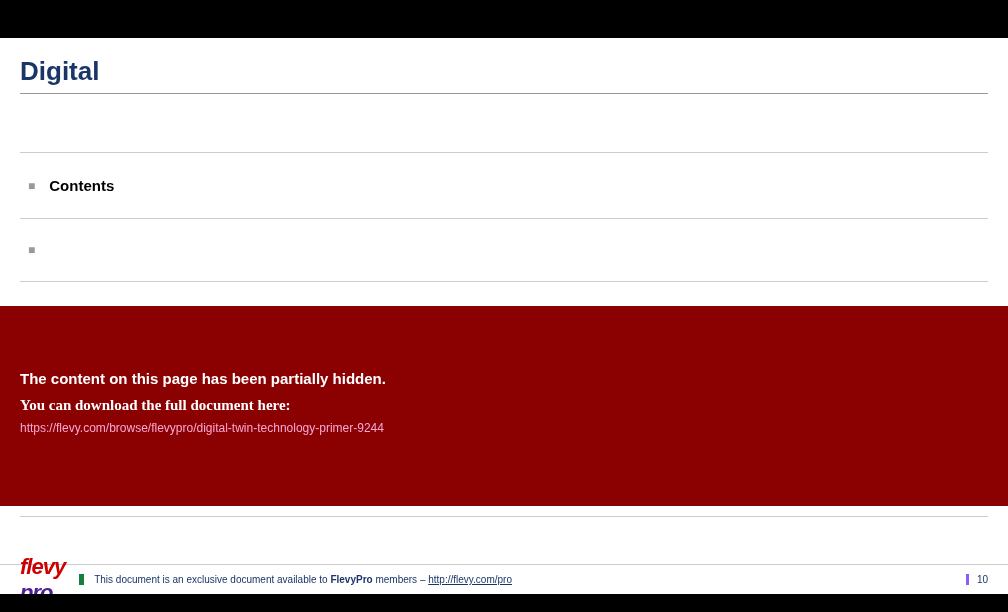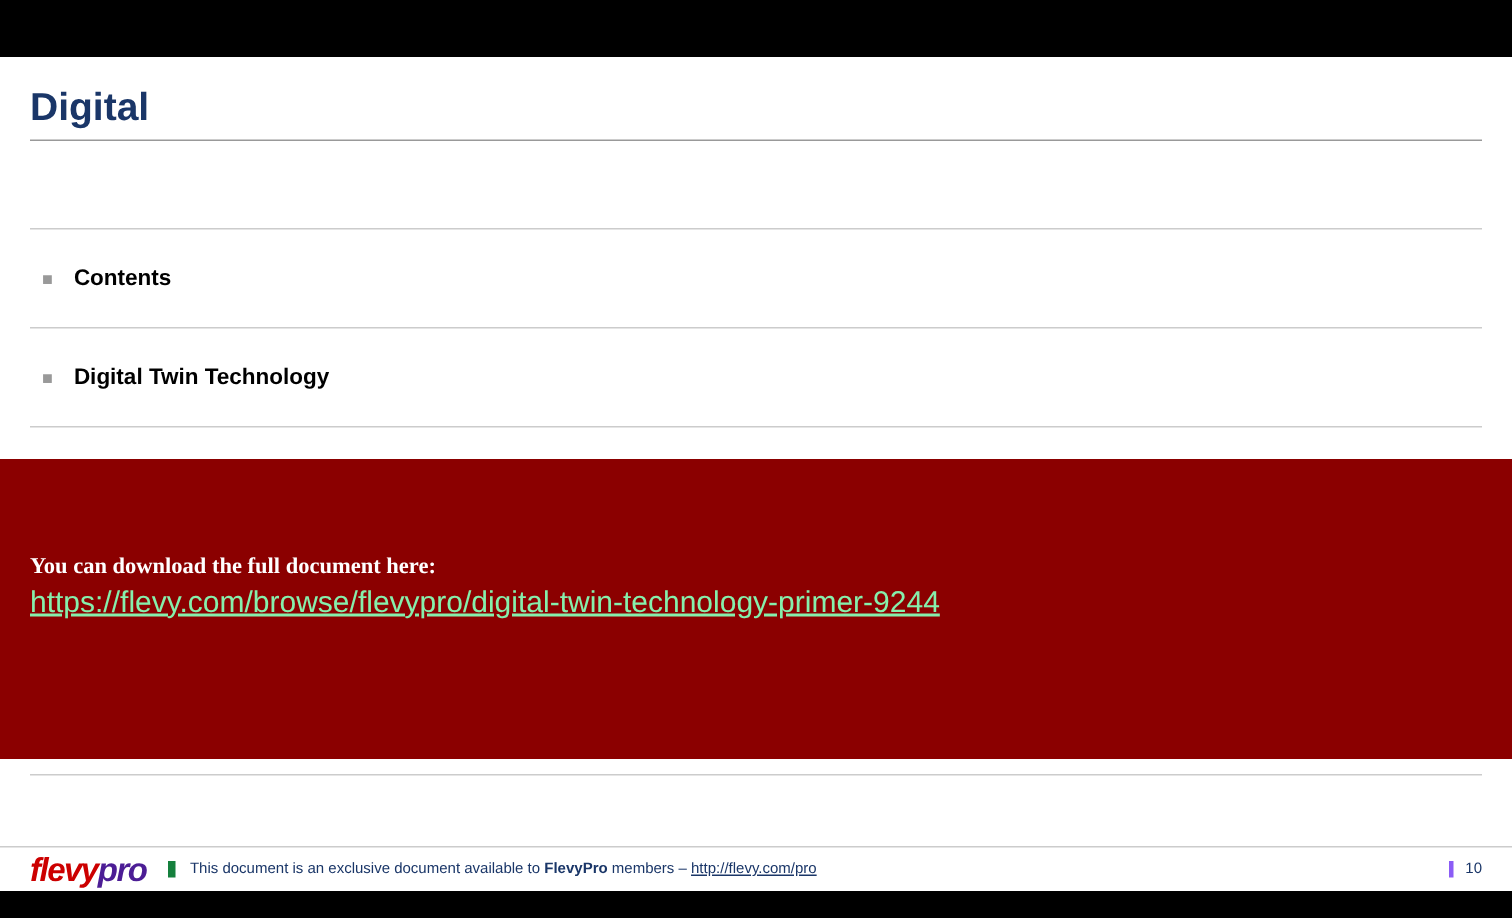--- a/index.html
+++ b/index.html
@@ -76,23 +76,22 @@
       font-weight: bold;
       margin-bottom: 10px;
     }
     .red-line2 {
       font-size: 15px;
       font-weight: bold;
       margin-bottom: 4px;
       font-family: Liberation Serif, serif;
     }
     .red-link {
-      font-size: 20px;
-      color: #86efac;
-      text-decoration: underline;
+      font-size: 12px;
+      color: #f9a8d4;
     }
     .divider-below {
       position: absolute;
       left: 20px;
       right: 20px;
       top: 516px;
       border-bottom: 1px solid #ccc;
     }
     .footer {
       position: absolute;
@@ -100,26 +99,27 @@
       left: 0;
       width: 100%;
       display: flex;
       align-items: center;
       padding: 0 20px;
       border-top: 1px solid #ccc;
       height: 30px;
     }
     .logo {
       display: flex;
-      align-items: flex-end;
+      align-items: flex-start;
       font-weight: bold;
       font-style: italic;
       font-size: 22px;
       letter-spacing: -1px;
       margin-right: 14px;
+      flex-direction: column;
     }
     .logo-flevy {
       color: #c00;
     }
     .logo-pro {
       color: #4c1d95;
     }
     .footer-text {
       font-size: 10px;
       color: #1a3668;
@@ -158,25 +158,25 @@
   </div>
 
   <div class="content-area">
     <div class="spacer-line"></div>
     <div class="toc-item">
       <span class="bullet">■</span>
       <span class="toc-text">Contents</span>
     </div>
     <div class="toc-item">
       <span class="bullet">■</span>
-      <span class="toc-text">Digital Twin Technology</span>
     </div>
   </div>
 
   <div class="red-panel">
+    <div class="red-line1">The content on this page has been partially hidden.</div>
     <div class="red-line2">You can download the full document here:</div>
     <a class="red-link">https://flevy.com/browse/flevypro/digital-twin-technology-primer-9244</a>
   </div>
 
   <div class="divider-below"></div>
 
   <div class="footer">
     <div class="logo">
       <span class="logo-flevy">flevy</span>
         <span class="logo-pro">pro</span>

